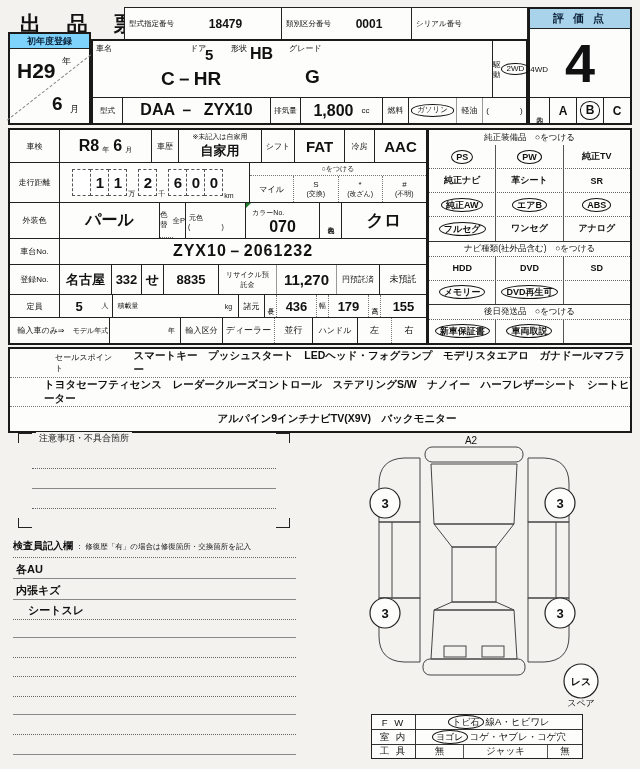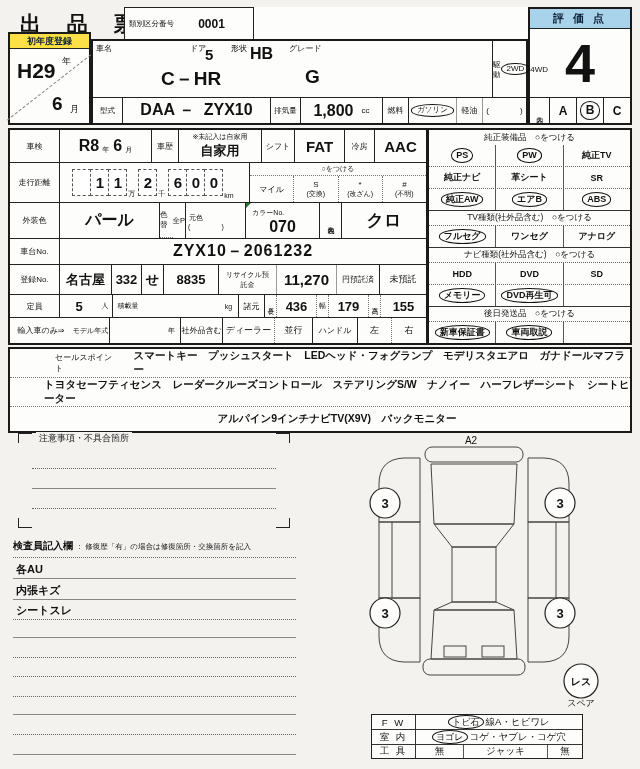--- a/index.html
+++ b/index.html
@@ -32,21 +32,21 @@
   .grade-bot { height: 26px; border-top: 1px solid #222; display: flex; }
   .gi-lbl { width: 20px; border-right: 1px solid #222; font-size: 7px; line-height: 1.1;
             display:flex; align-items:center; justify-content:center; text-align:center; }
   .gi-opt { flex: 1; border-right: 1px solid #222; display:flex; align-items:center; justify-content:center;
             font-size: 12px; font-weight: bold; }
   .gi-opt:last-child { border-right: none; }
   .sel-circle { display:inline-flex; align-items:center; justify-content:center; }
 
   
   .firstreg { left: 8px; top: 32px; width: 83px; height: 93px; }
-  .fr-h { height: 15px; background: #fde047; border-bottom: 1px solid #222; color:#0b2239;
+  .fr-h { height: 15px; background: #7dd3fc; border-bottom: 1px solid #222; color:#0b2239;
           font-size: 9px; font-weight: bold; display:flex; align-items:center; justify-content:center; }
   .fr-body { position: relative; height: 74px; }
   .fr-year { position:absolute; left: 7px; top: 10px; font-size: 21px; font-weight: bold; }
   .fr-yu { position:absolute; left: 52px; top: 6px; font-size: 9px; }
   .fr-month { position:absolute; left: 42px; top: 44px; font-size: 19px; font-weight: bold; }
   .fr-mu { position:absolute; left: 60px; top: 54px; font-size: 9px; }
   .fr-diag { position:absolute; left: -14px; top: 38px; width: 106px; border-top: 1px dashed #888;
              transform: rotate(-38deg); }
 
   
@@ -148,23 +148,31 @@
   .ct-cell { display:flex; align-items:center; justify-content:center; font-size: 9.5px;
              border-right: 1px solid #555; height: 100%; }
   .ct-cell:last-child { border-right:none; }
 </style>
 </head>
 <body>
 
 <div class="abs title">出 品 票</div>
 
 <div class="abs hdr">
+  <div class="hcell" style="width:158px">
+    <span class="hlbl">型式指定番号</span>
+    <span class="hval">18479</span>
+  </div>
   <div class="hcell" style="width:130px">
     <span class="hlbl">類別区分番号</span>
     <span class="hval">0001</span>
+  </div>
+  <div class="hcell" style="width:116px">
+    <span class="hlbl">シリアル番号</span>
+    <span class="hval"></span>
   </div>
 </div>
 
 <div class="abs grade bx">
   <div class="grade-h">評 価 点</div>
   <div class="grade-score">4</div>
   <div class="grade-bot">
     <div class="gi-lbl vert">内装</div>
     <div class="gi-opt">A</div>
     <div class="gi-opt">
@@ -338,21 +346,21 @@
     <div class="mc v13 dt" style="width:40px">179</div>
     <div class="mc vert dt" style="width:12px">高さ</div>
     <div class="mc v13" style="width:45px">155</div>
   </div>
 
   <div class="mrow" style="height:25px">
     <div class="mc lbl8" style="width:62px;border-right:none">輸入車のみ⇒</div>
     <div class="mc sm" style="width:38px">モデル年式</div>
     <div class="mc" style="width:53px;border-right:none"></div>
     <div class="mc sm" style="width:18px">年</div>
-    <div class="mc lbl8" style="width:42px">社外品含む</div>
+    <div class="mc lbl8" style="width:42px">輸入区分</div>
     <div class="mc dt" style="width:52px;font-size:9px">ディーラー</div>
     <div class="mc" style="width:38px;font-size:9px">並行</div>
     <div class="mc lbl8" style="width:45px">ハンドル</div>
     <div class="mc dt" style="width:34px;font-size:9px">左</div>
     <div class="mc" style="width:34px;font-size:9px">右</div>
   </div>
 </div>
 
 <div class="abs equip bx">
   <div class="eq-h">純正装備品　○をつける</div>
@@ -382,21 +390,20 @@
     <div class="eq-c">
         <span class="circled">純正AW</span>
       </div>
     <div class="eq-c">
         <span class="circled">エアB</span>
       </div>
     <div class="eq-c">
         <span class="circled">ABS</span>
       </div>
   </div>
-  <div class="eq-h">TV種類(社外品含む)　○をつける</div>
   <div class="eq-r">
     <div class="eq-c">
         <span class="circled">フルセグ</span>
       </div>
     <div class="eq-c">
         <span>ワンセグ</span>
       </div>
     <div class="eq-c">
         <span>アナログ</span>
       </div>
@@ -460,21 +467,21 @@
 
 <div class="abs insp-title">
   <span>検査員記入欄</span>
   <span class="insp-sub">： 修復歴「有」の場合は修復箇所・交換箇所を記入</span>
 </div>
 <div class="abs ln dot" style="left:13px;top:557px;width:283px"></div>
 <div class="abs entry" style="left:16px;top:562px">各AU</div>
 <div class="abs ln" style="left:13px;top:578px;width:283px"></div>
 <div class="abs entry" style="left:16px;top:583px">内張キズ</div>
 <div class="abs ln" style="left:13px;top:599px;width:283px"></div>
-<div class="abs entry" style="left:16px;top:603px">シートスレ</div>
+<div class="abs entry" style="left:28px;top:603px">シートスレ</div>
 <div class="abs ln dot" style="left:13px;top:619px;width:283px"></div>
 <div class="abs ln" style="left:13px;top:637px;width:283px"></div>
 <div class="abs ln dot" style="left:13px;top:657px;width:283px"></div>
 <div class="abs ln dot" style="left:13px;top:676px;width:283px"></div>
 <div class="abs ln dot" style="left:13px;top:696px;width:283px"></div>
 <div class="abs ln" style="left:13px;top:714px;width:283px"></div>
 <div class="abs ln dot" style="left:13px;top:734px;width:283px"></div>
 <div class="abs ln" style="left:13px;top:754px;width:283px"></div>
 
 <svg class="abs diagram" width="300" height="282" viewBox="0 0 300 282">

